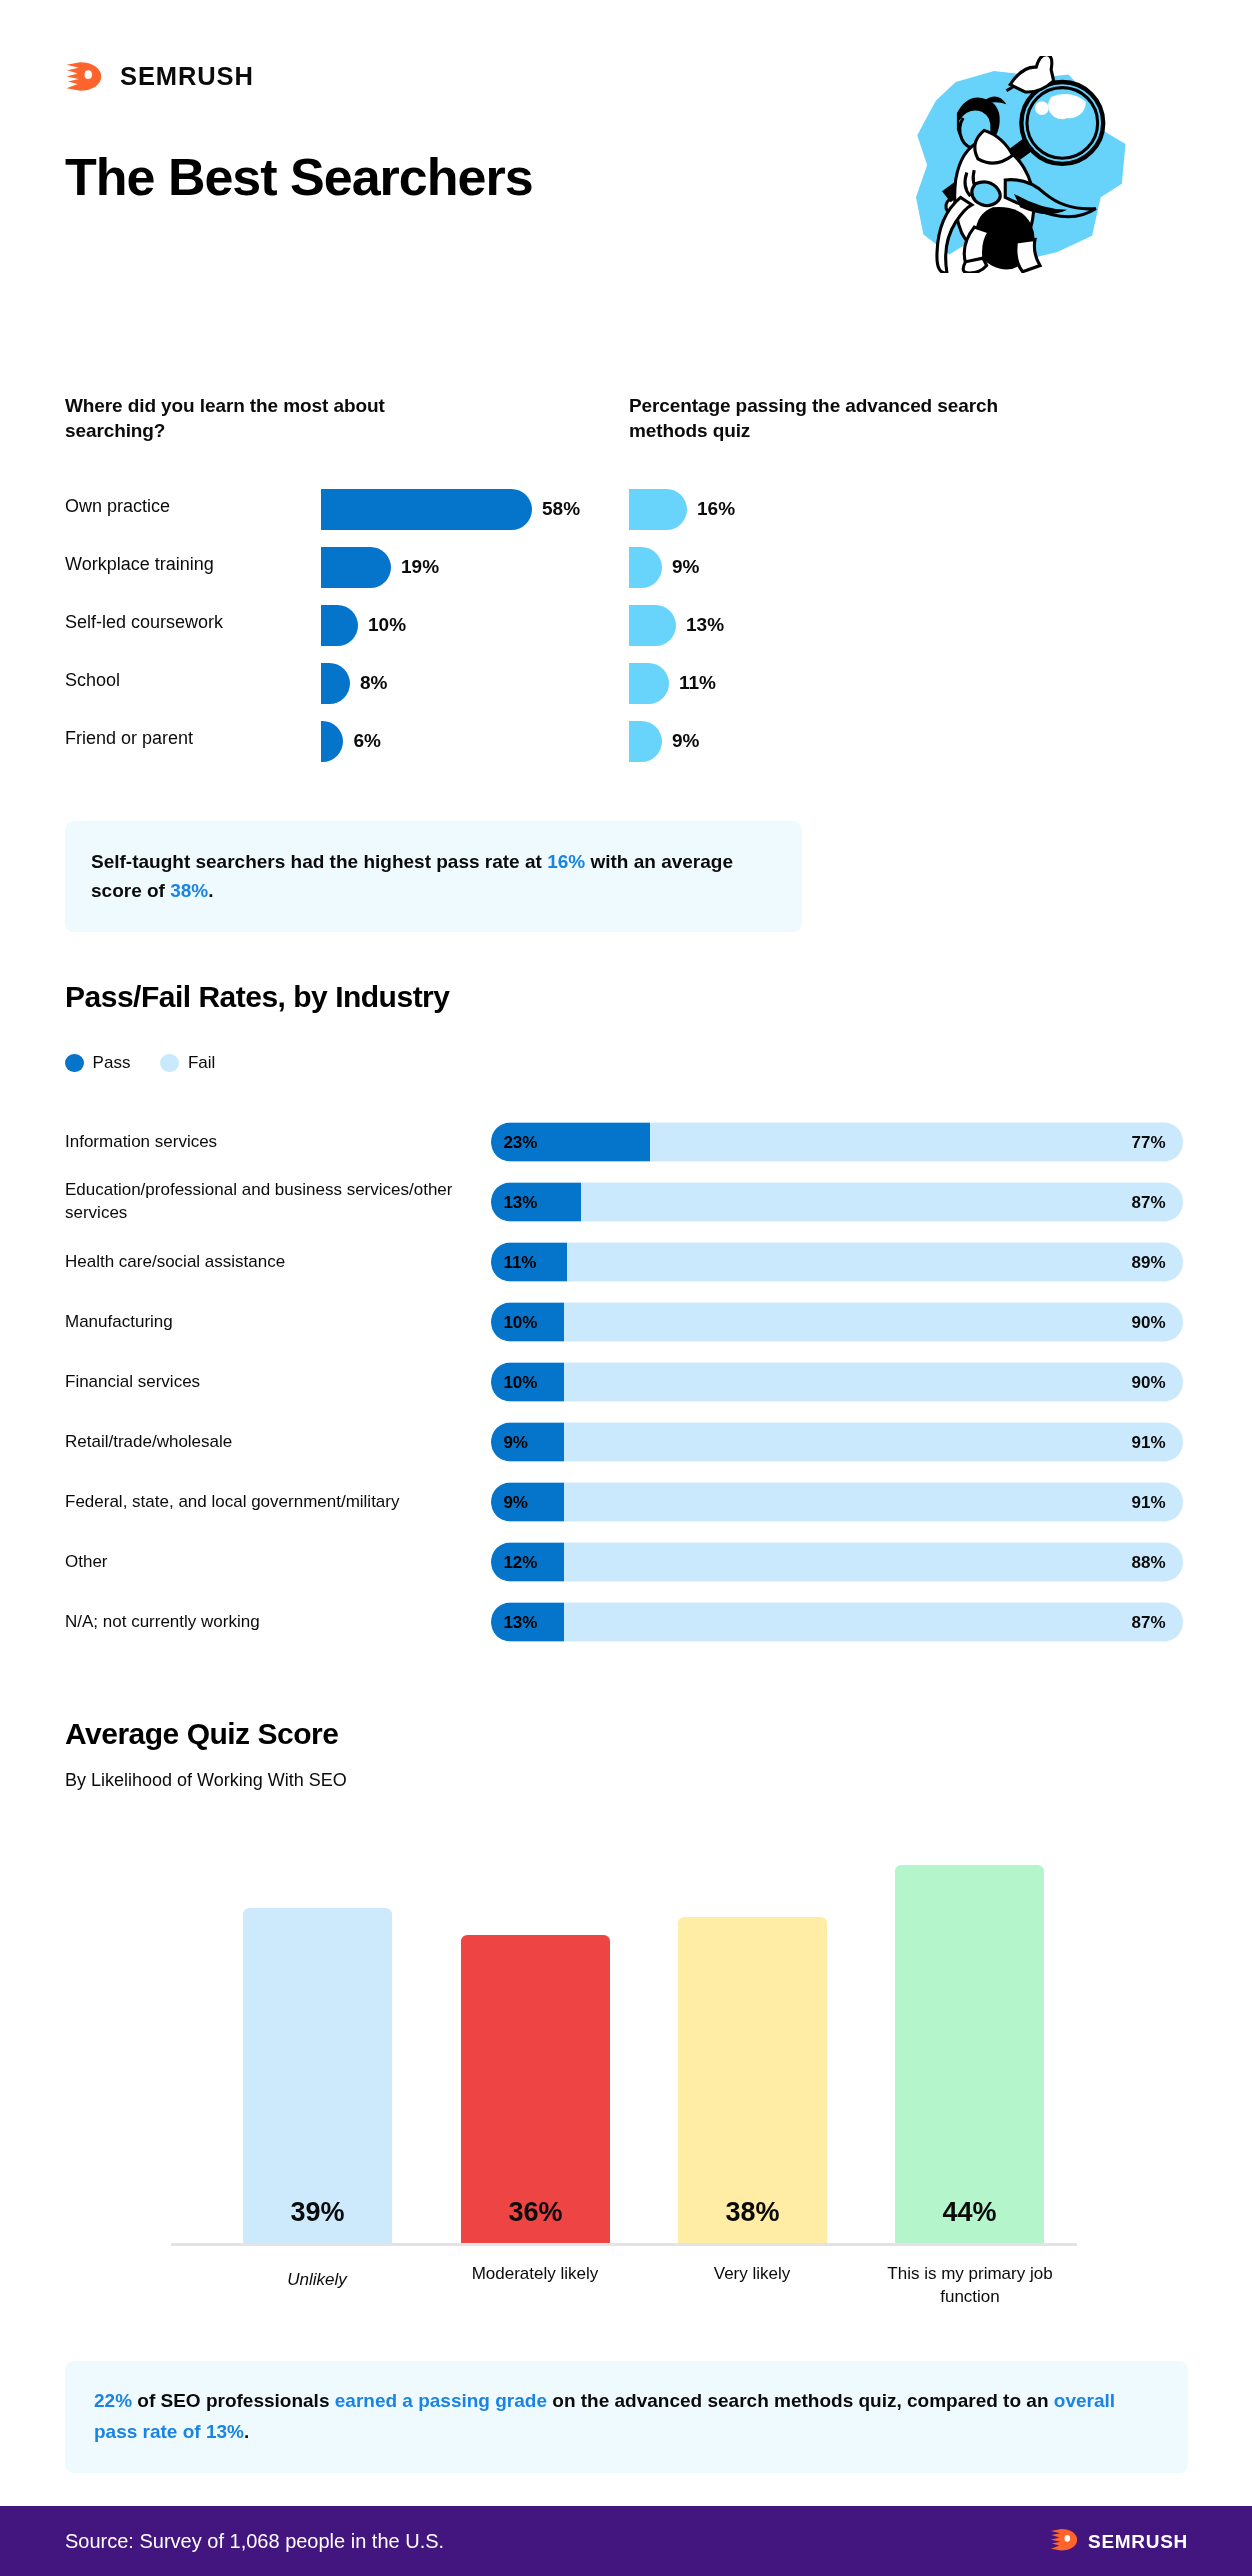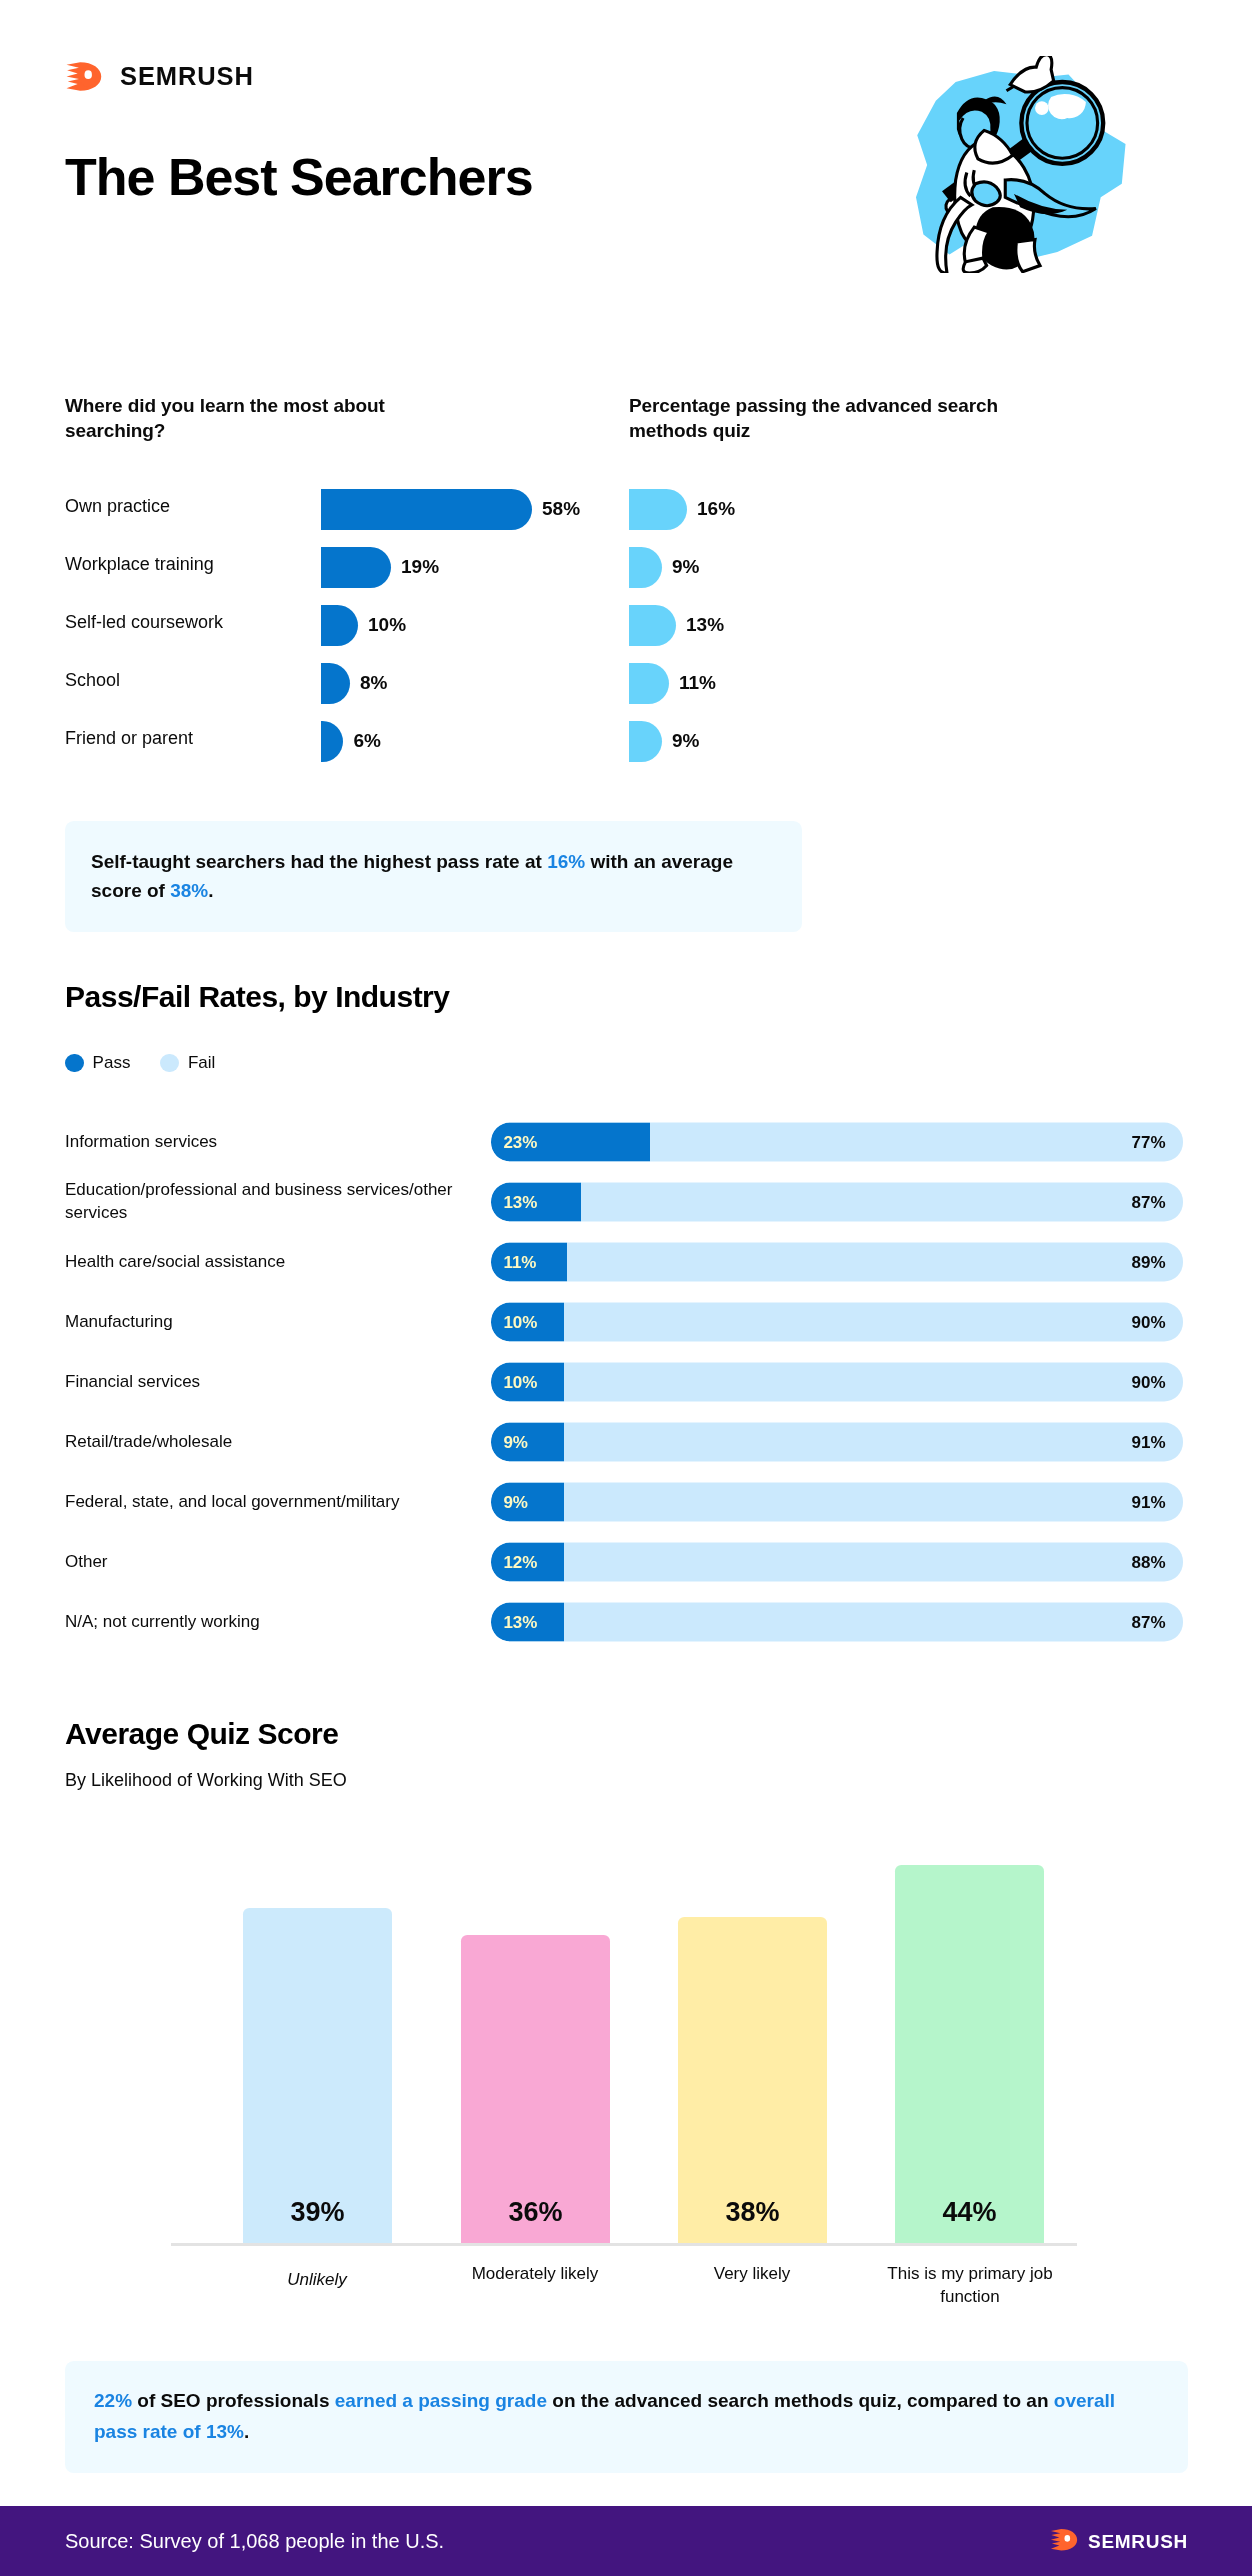--- a/index.html
+++ b/index.html
@@ -102,21 +102,21 @@
     position: absolute; left: 491px; width: 692px; height: 39px;
     top: 50%; transform: translateY(-50%);
     background: #cbe9fd; border-radius: 19px; overflow: hidden;
   }
   .ind-fill {
     position: absolute; left: 0; top: 0; height: 39px;
     background: #0575cc; border-radius: 19px 0 0 19px;
     display: flex; align-items: center;
   }
   .ind-pass {
-    font-size: 17px; font-weight: 700; color: #fef9c3; margin-left: 12.4px; white-space: nowrap;
+    font-size: 17px; font-weight: 700; color: #000000; margin-left: 12.4px; white-space: nowrap;
   }
   .ind-fail {
     position: absolute; right: 17.4px; top: 50%; transform: translateY(-50%);
     font-size: 17px; font-weight: 700; color: #0b0b0b;
   }
 
   
   .sec3-title {
     position: absolute; left: 65px; top: 1717px;
     font-size: 30px; font-weight: 800; color: #000; letter-spacing: -0.5px;
@@ -385,21 +385,21 @@
   <div class="sec3-sub">By Likelihood of Working With SEO</div>
 
   <div class="colchart">
     <div class="col-plot">
       <div class="col-item" style="left:72px; height:336px;">
         <div class="col-bar" style="height:336px; background:#CCEAFC;">
           <span class="col-val">39%</span>
         </div>
       </div>
       <div class="col-item" style="left:290px; height:309px;">
-        <div class="col-bar" style="height:309px; background:#f9a8d4;">
+        <div class="col-bar" style="height:309px; background:#ef4444;">
           <span class="col-val">36%</span>
         </div>
       </div>
       <div class="col-item" style="left:507px; height:327px;">
         <div class="col-bar" style="height:327px; background:#FFEDA6;">
           <span class="col-val">38%</span>
         </div>
       </div>
       <div class="col-item" style="left:724px; height:379px;">
         <div class="col-bar" style="height:379px; background:#B5F5CB;">

